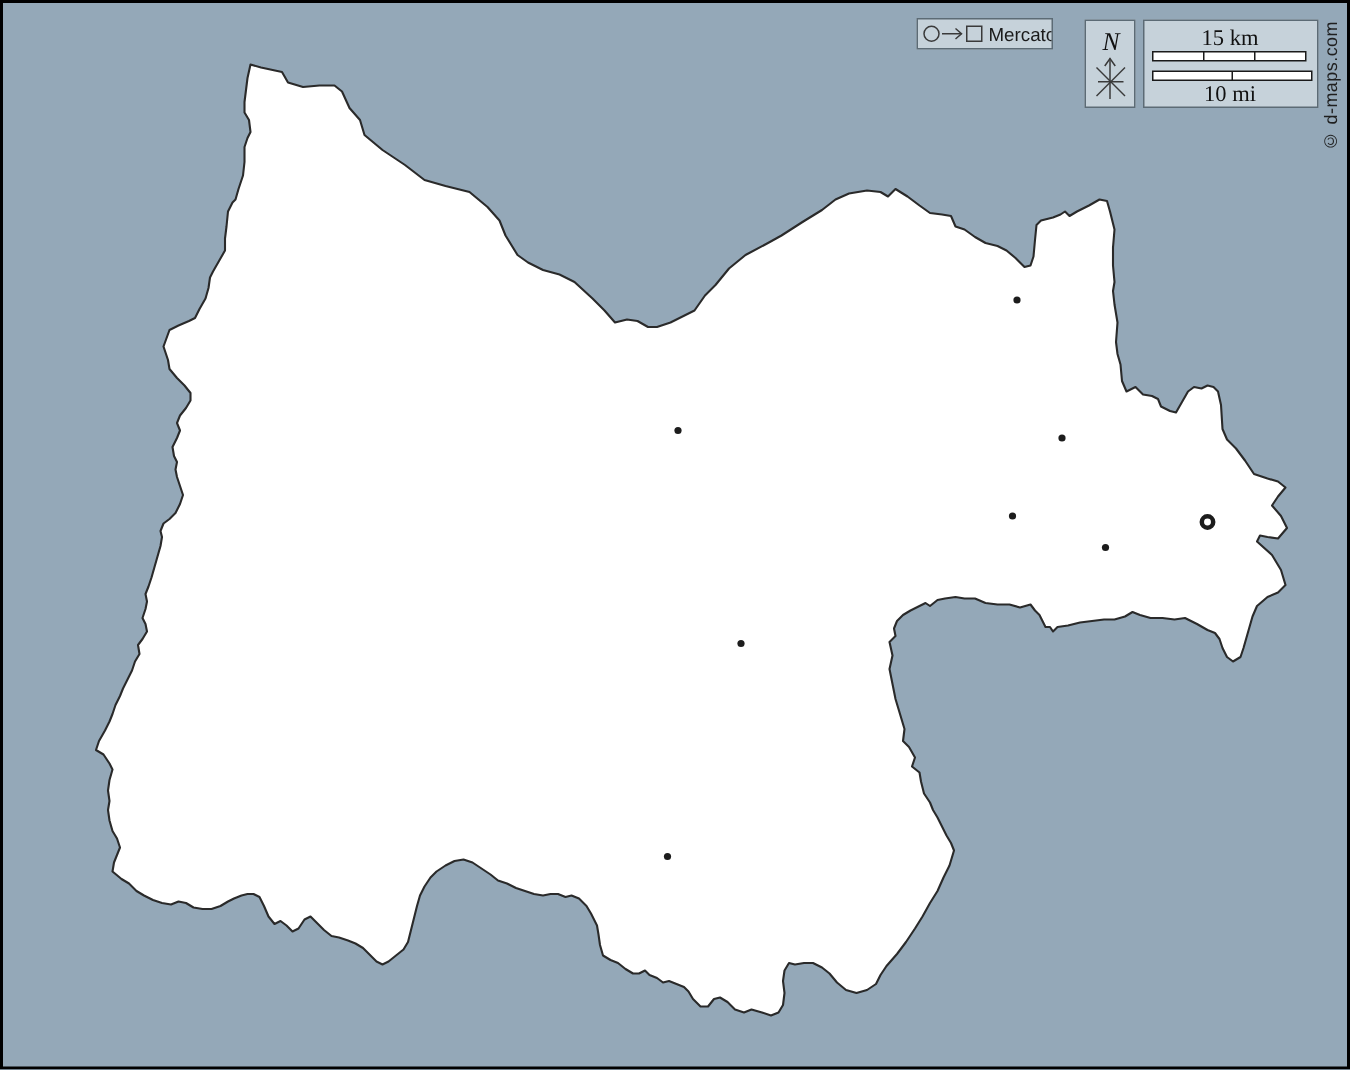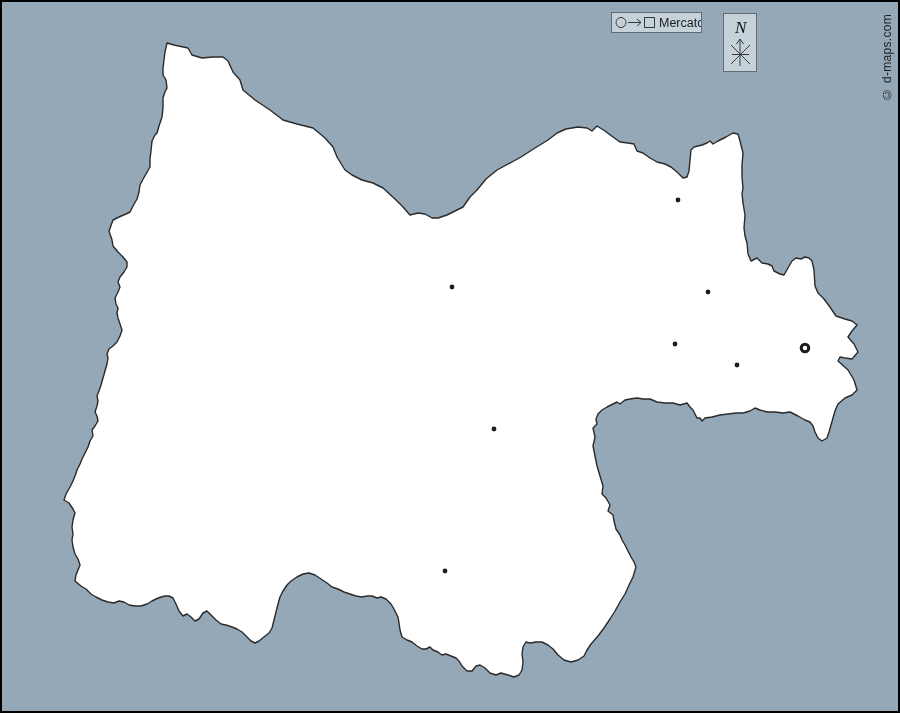--- a/index.html
+++ b/index.html
@@ -115,18 +115,33 @@
       <g class="thin-line">
         <line x1="16" y1="52" x2="16" y2="25"></line>
         <polyline points="12.5,30 16,25 19.5,30"></polyline>
         <line x1="7" y1="31" x2="26" y2="50"></line>
         <line x1="26" y1="31" x2="7" y2="50"></line>
         <line x1="8" y1="40.5" x2="25" y2="40.5"></line>
       </g>
     </svg>
   </div>
 
+  <div class="panel scale-box">
+    <svg class="legend-svg" width="115" height="57" viewBox="0 0 115 57">
+      <text class="serif-text" x="57" y="16" text-anchor="middle">15 km</text>
+      <g>
+        <rect class="bar" x="5.5" y="20.5" width="102" height="6"></rect>
+        <line class="tick" x1="39.5" y1="20.5" x2="39.5" y2="26.5"></line>
+        <line class="tick" x1="73.5" y1="20.5" x2="73.5" y2="26.5"></line>
+      </g>
+      <g>
+        <rect class="bar" x="5.5" y="33.5" width="106" height="6"></rect>
+        <line class="tick" x1="58.5" y1="33.5" x2="58.5" y2="39.5"></line>
+      </g>
+      <text class="serif-text" x="57" y="53" text-anchor="middle">10 mi</text>
+    </svg>
+  </div>
 
   <div class="copyright">
     <span>© d-maps.com</span>
   </div>
 
 </div>
 
 </body></html>

